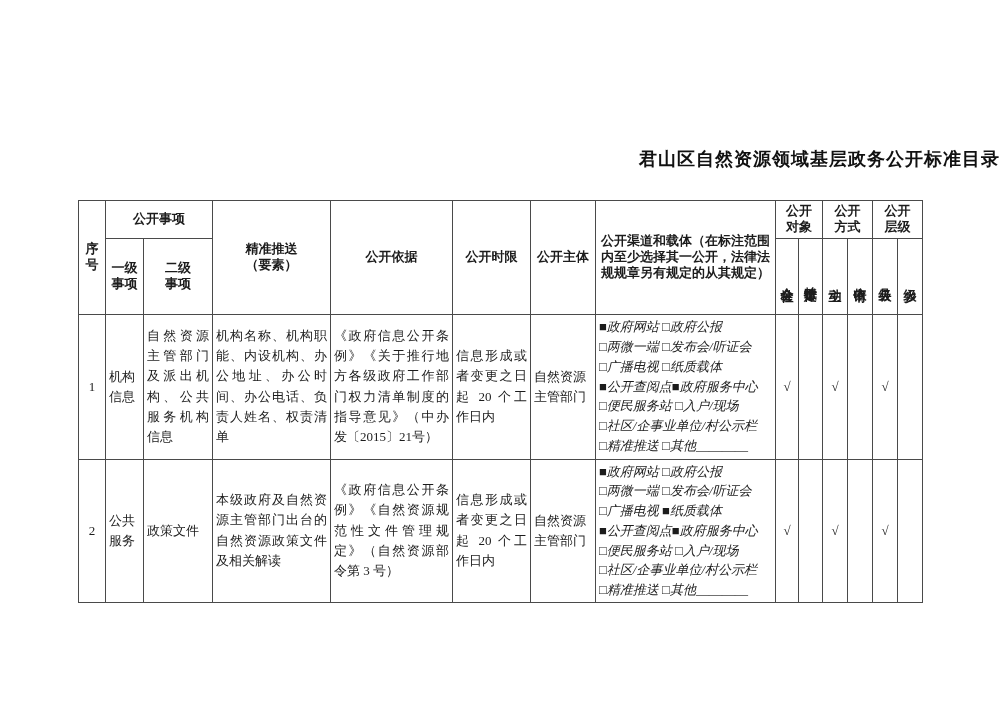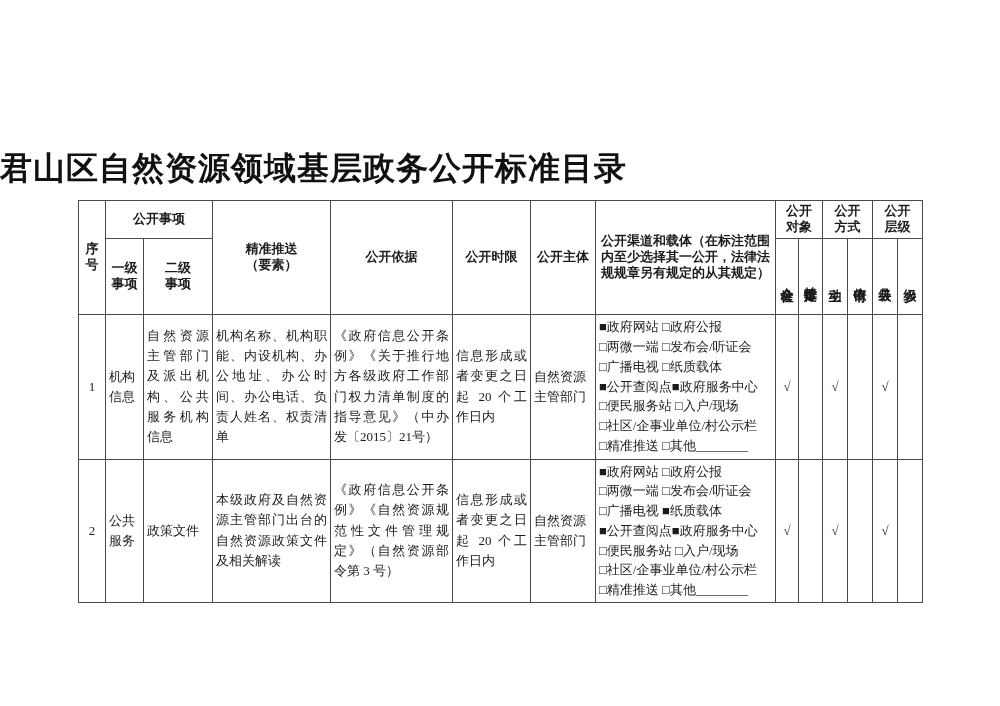--- a/index.html
+++ b/index.html
@@ -6,22 +6,22 @@
   html, body { margin: 0; padding: 0; }
   body {
     width: 1000px; height: 706px;
     background: #ffffff;
     font-family: "Liberation Serif", "DejaVu Serif", serif;
     color: #1c1c1c;
   }
   .page { position: relative; width: 1000px; height: 706px; overflow: hidden; }
   .doc-title {
     position: absolute; top: 147px; left: 0; width: 100%;
-    margin: 0; text-align: left;
-    font-size: 32px; font-weight: bold; letter-spacing: 1px;
+    margin: 0; text-align: right;
+    font-size: 18px; font-weight: bold; letter-spacing: 1px;
     color: #111;
   }
   table.catalog {
     position: absolute; left: 78px; top: 200px;
     width: 844px;
     border-collapse: collapse; table-layout: fixed;
   }
   table.catalog th, table.catalog td {
     border: 1px solid #4a4a4a;
     vertical-align: middle;
@@ -39,21 +39,21 @@
     font-weight: bold; font-size: 13px;
   }
   th.channels-head {
     text-align: left; font-size: 13px; line-height: 1.45; padding: 2px 6px;
   }
   td.num-cell { text-align: center; }
   td.center-cell { line-height: 1.5; margin-top: 36px; }
   td.just-cell { text-align: justify; line-height: 1.55; padding: 4px 7px; margin-left: 12px; }
   td.channels-cell {
     white-space: pre-line; line-height: 1.52; font-size: 12.4px;
-    padding: 3px 6px; text-align: left;
+    padding: 3px 6px; text-align: left; font-style: italic;
   }
   td.check-cell { text-align: center; font-size: 13px; }
   tr.hrow-a { height: 34px; }
   tr.hrow-b { height: 76px; }
   tr.body-row-1 { height: 145px; }
   tr.body-row-2 { height: 140px; }
 </style>
 </head>
 <body>
 

